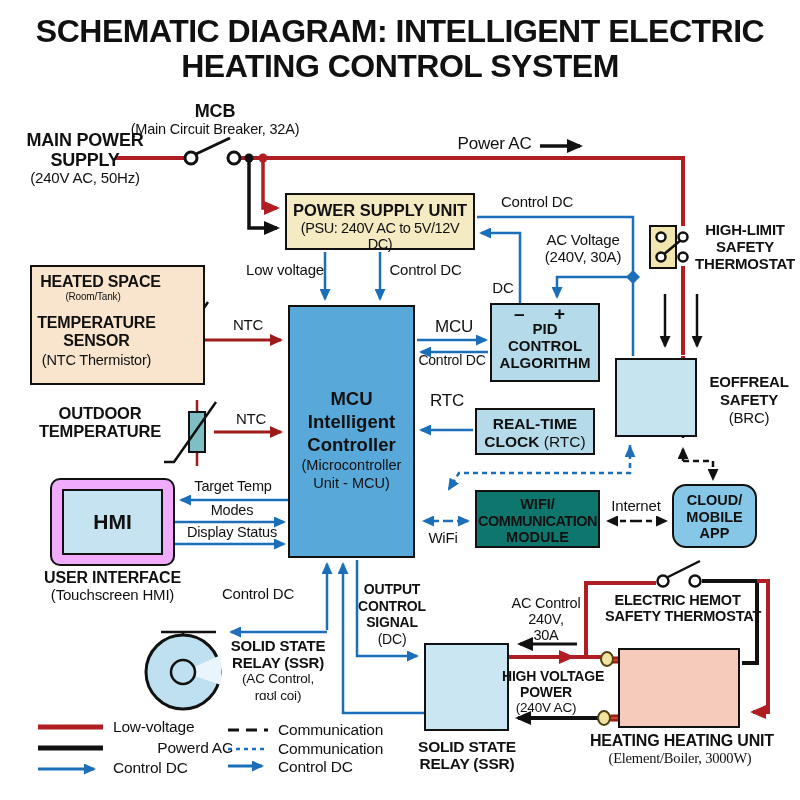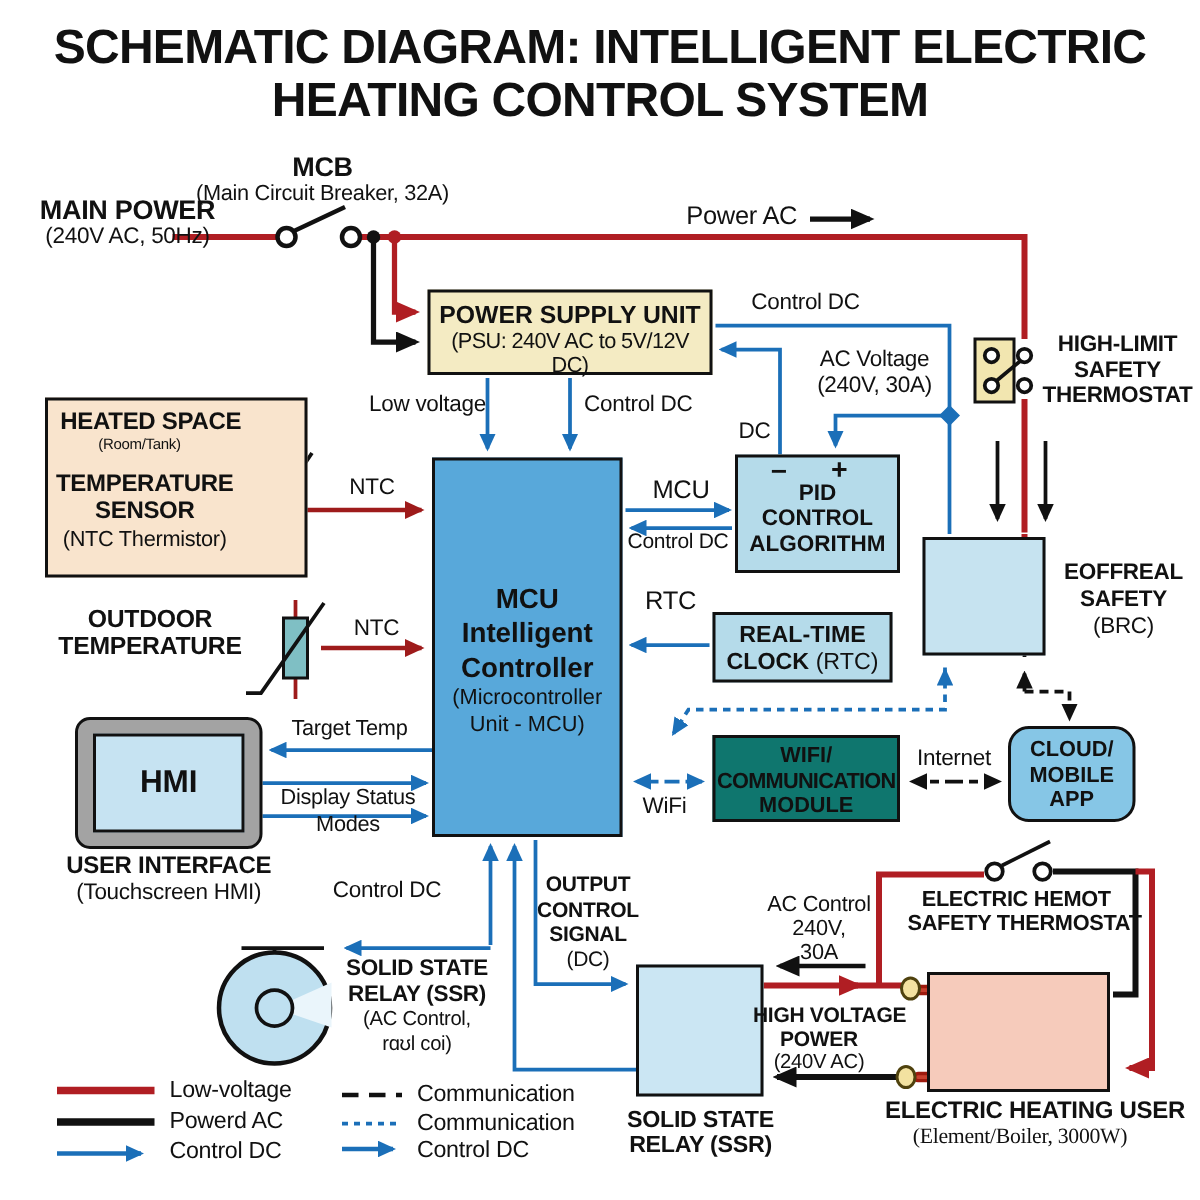--- a/index.html
+++ b/index.html
@@ -189,20 +189,21 @@
     </g>
   </svg>
 
   <div class="title">
     <div>SCHEMATIC DIAGRAM: INTELLIGENT ELECTRIC</div>
     <div>HEATING CONTROL SYSTEM</div>
   </div>
 
   <div class="lbl b" style="left:5px;top:130px;width:160px;font-size:18px;">
     <div>MAIN POWER</div>
+    <div>SUPPLY</div>
     <div style="font-weight:400;font-size:15px;">(240V AC, 50Hz)</div>
   </div>
   <div class="lbl b" style="left:150px;top:101px;width:130px;font-size:18px;">MCB</div>
   <div class="lbl" style="left:115px;top:121px;width:200px;font-size:14.5px;">(Main Circuit Breaker, 32A)</div>
   <div class="lbl" style="left:452px;top:134px;width:85px;font-size:17px;">Power AC</div>
 
   <div class="box" style="left:285px;top:193px;width:190px;height:57px;background:#F4EBC3;padding-top:6px;">
     <div class="b" style="font-size:16.5px;">POWER SUPPLY UNIT</div>
     <div style="font-size:14.5px;letter-spacing:-0.4px;">(PSU: 240V AC to 5V/12V DC)</div>
   </div>
@@ -266,29 +267,29 @@
   </div>
   <div class="lbl" style="left:422px;top:391px;width:50px;font-size:17px;">RTC</div>
 
   <div class="box" style="left:615px;top:358px;width:82px;height:79px;background:#C6E3F0;"></div>
   <div class="lbl b" style="left:700px;top:373px;width:98px;font-size:15px;line-height:18px;">
     <div>EOFFREAL</div>
     <div>SAFETY</div>
     <div style="font-weight:400;">(BRC)</div>
   </div>
 
-  <div class="box" style="left:50px;top:478px;width:125px;height:88px;background:#a3a3a3;border-radius:10px;">
+  <div class="box" style="left:50px;top:478px;width:125px;height:88px;background:#f0abfc;border-radius:10px;">
     <div style="position:absolute;left:10px;top:9px;right:10px;bottom:9px;background:#C6E3F2;border:2px solid #111;display:flex;align-items:center;justify-content:center;">
       <span class="b" style="font-size:21px;">HMI</span>
     </div>
   </div>
   <div class="lbl b" style="left:30px;top:569px;width:165px;font-size:16px;">USER INTERFACE</div>
   <div class="lbl" style="left:30px;top:587px;width:165px;font-size:15px;">(Touchscreen HMI)</div>
   <div class="lbl" style="left:186px;top:478px;width:94px;font-size:14.5px;">Target Temp</div>
-  <div class="lbl" style="left:193px;top:502px;width:78px;font-size:14.5px;margin-top:40px;">Modes</div>
+  <div class="lbl" style="left:193px;top:502px;width:78px;font-size:14.5px;">Modes</div>
   <div class="lbl" style="left:181px;top:524px;width:102px;font-size:14.5px;">Display Status</div>
 
   <div class="lbl" style="left:418px;top:497px;width:50px;font-size:15px;margin-top:33px;">WiFi</div>
   <div class="box" style="left:475px;top:490px;width:125px;height:58px;background:#0f766e;padding-top:4px;">
     <div class="b" style="font-size:14.5px;line-height:16.5px;">
       <div>WIFI/</div>
       <div style="letter-spacing:-0.5px;">COMMUNICATION</div>
       <div>MODULE</div>
     </div>
   </div>
@@ -330,25 +331,25 @@
     <div>HIGH VOLTAGE</div>
     <div>POWER</div>
     <div style="font-weight:400;font-size:13.5px;">(240V AC)</div>
   </div>
 
   <div class="lbl b" style="left:605px;top:592px;width:145px;font-size:14.5px;line-height:16px;">
     <div>ELECTRIC HEMOT</div>
     <div>SAFETY THERMOSTAT</div>
   </div>
   <div class="box" style="left:618px;top:648px;width:122px;height:80px;background:#F6CBBB;"></div>
-  <div class="lbl b" style="left:590px;top:732px;width:180px;font-size:16px;">ELECTRIC HEATING USER</div>
+  <div class="lbl b" style="left:590px;top:732px;width:180px;font-size:16px;">HEATING HEATING UNIT</div>
   <div class="lbl" style="left:590px;top:750px;width:180px;font-size:14.5px;font-family:Liberation Serif, serif;">(Element/Boiler, 3000W)</div>
 
   <div>
     <div class="lbl" style="left:113px;top:718px;width:120px;font-size:15.5px;text-align:left;">Low-voltage</div>
-    <div class="lbl" style="left:113px;top:739px;width:120px;font-size:15.5px;text-align:left;">Powerd AC</div>
+    <div class="lbl" style="left:113px;top:739px;width:120px;font-size:15.5px;text-align:right;">Powerd AC</div>
     <div class="lbl" style="left:113px;top:759px;width:120px;font-size:15.5px;text-align:left;">Control DC</div>
     <div class="lbl" style="left:278px;top:721px;width:130px;font-size:15.5px;text-align:left;">Communication</div>
     <div class="lbl" style="left:278px;top:740px;width:130px;font-size:15.5px;text-align:left;">Communication</div>
     <div class="lbl" style="left:278px;top:758px;width:130px;font-size:15.5px;text-align:left;">Control DC</div>
   </div>
 
 </div>
 
 </body></html>

